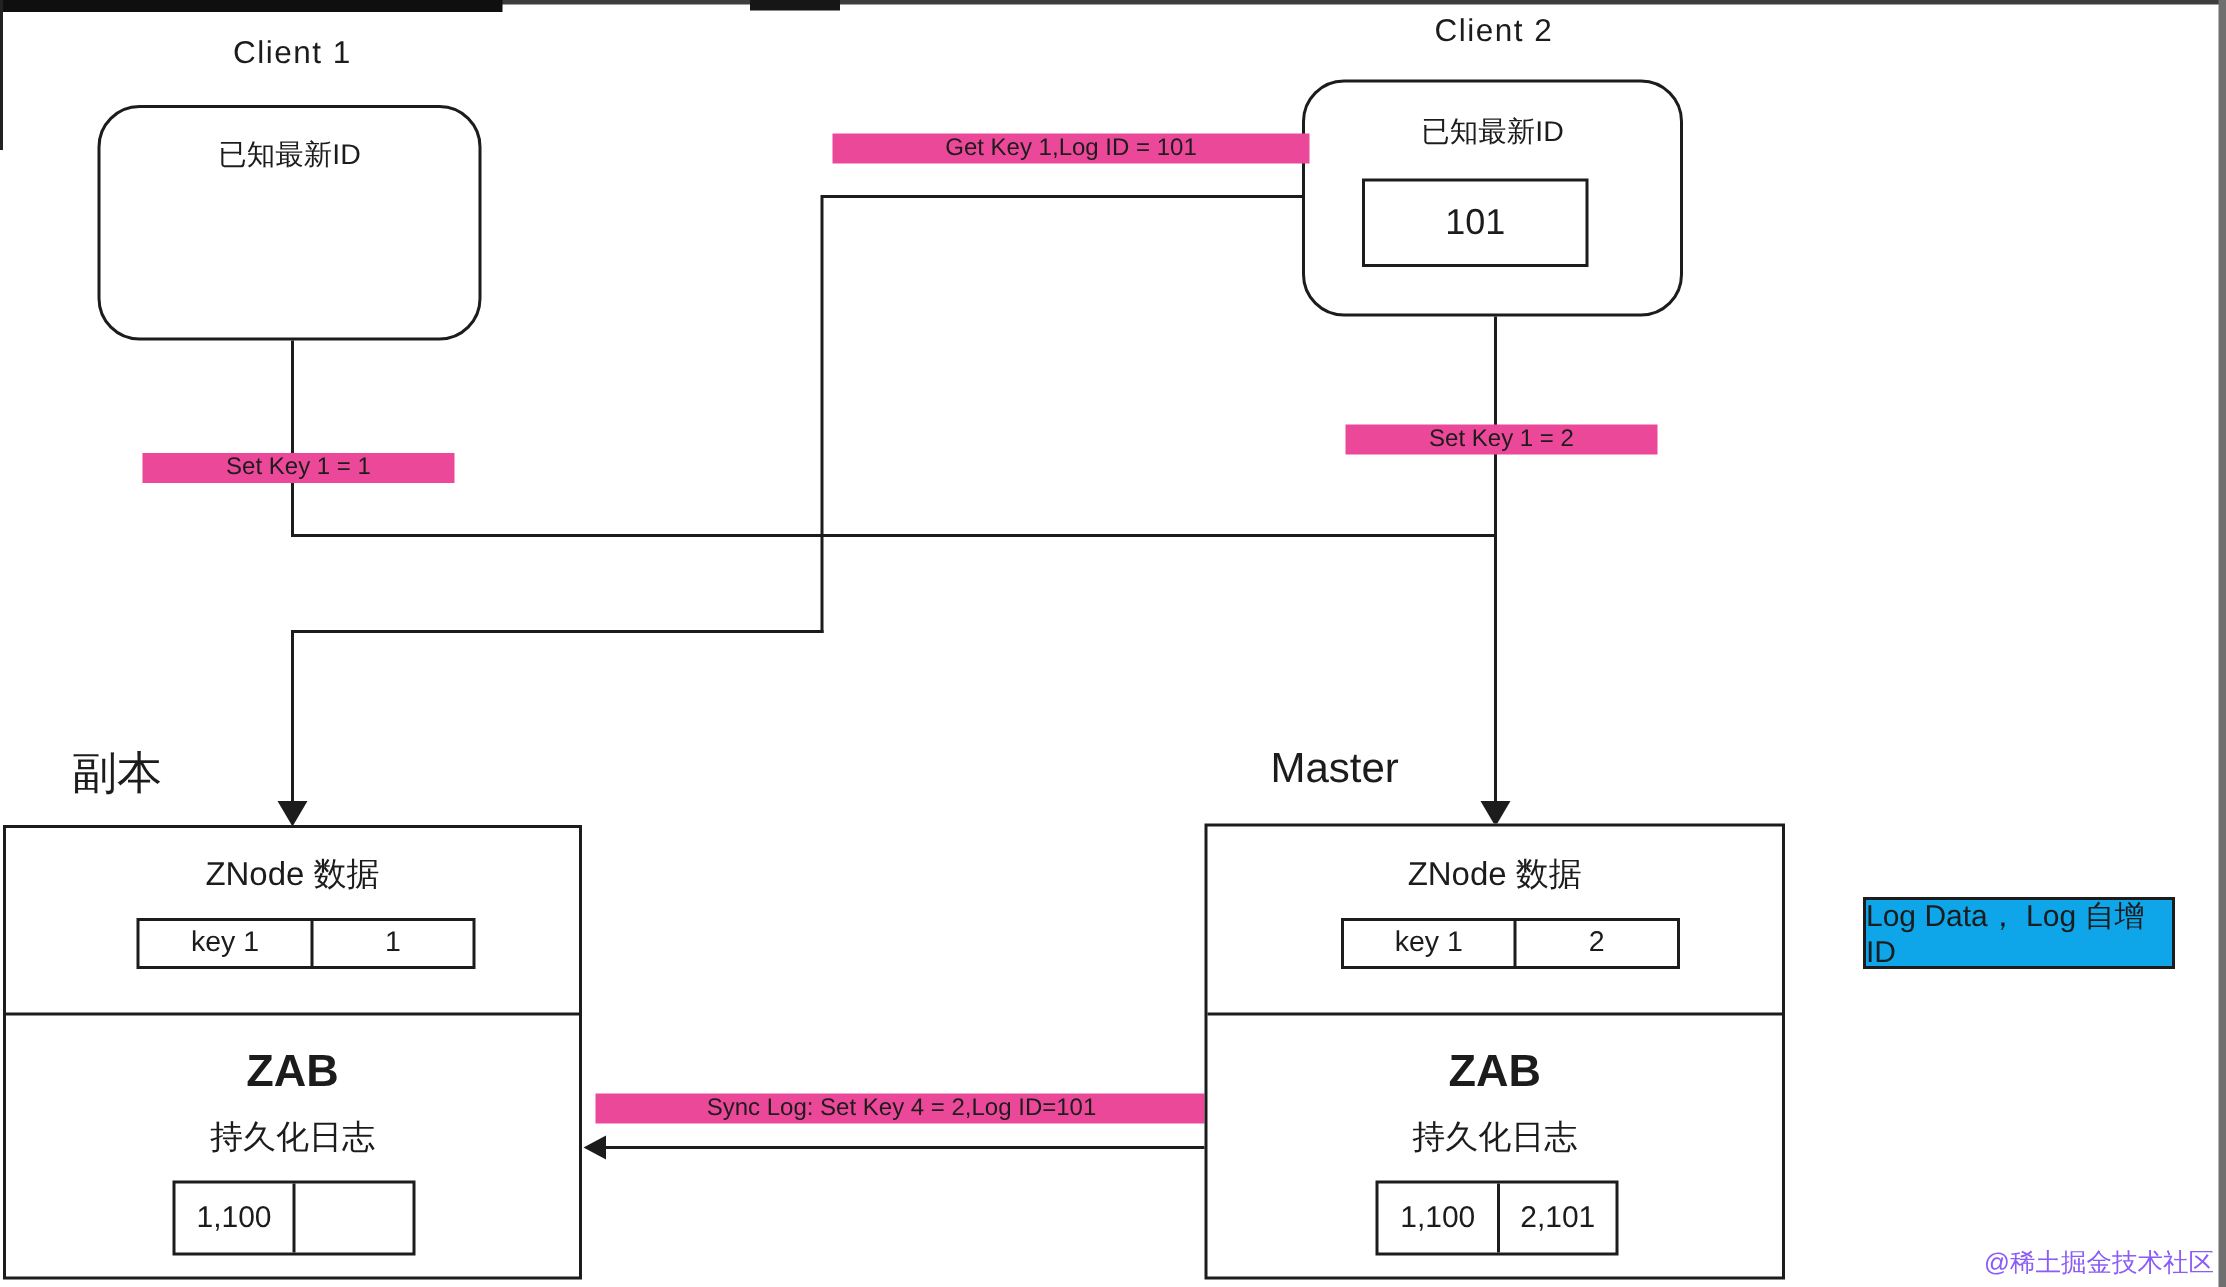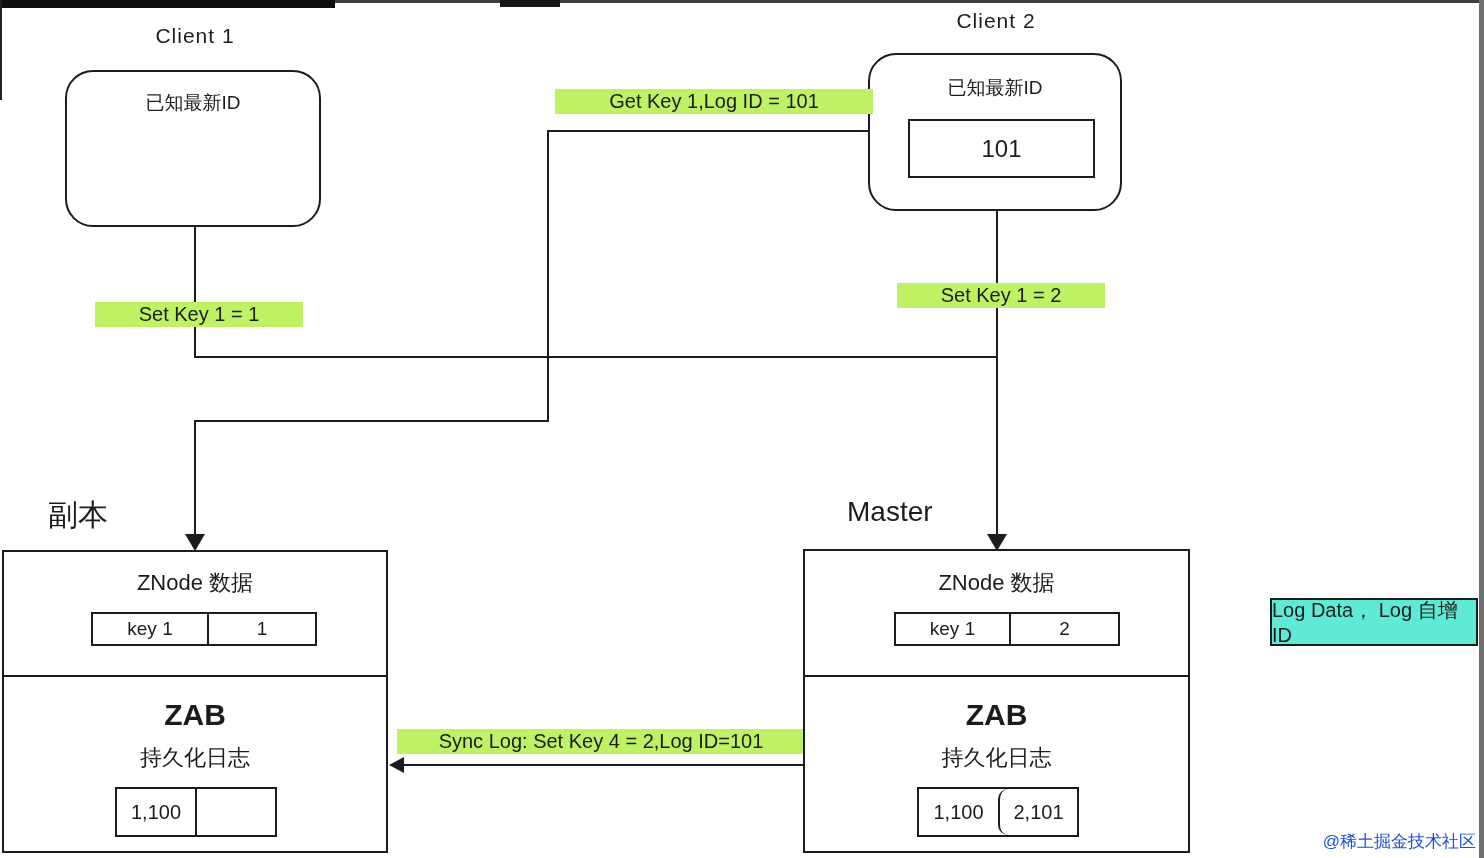--- a/index.html
+++ b/index.html
@@ -2,60 +2,60 @@
 <html><head>
 <meta charset="utf-8">
 <style>
   html,body{margin:0;padding:0;background:#ffffff;}
   .stage{
     position:relative;width:1484px;height:858px;background:#ffffff;overflow:hidden;
     font-family:"Liberation Sans","DejaVu Sans",sans-serif;color:#1c1c1c;
   }
   .abs{position:absolute;}
   .line{position:absolute;background:#1c1c1c;}
-  .lbl{position:absolute;text-align:center;font-size:20px;background:#bef264;padding:1px 4px;white-space:nowrap;}
+  .lbl{position:absolute;text-align:center;font-size:16px;background:#ec4899;padding:1px 4px;white-space:nowrap;}
   .node-title{position:absolute;text-align:center;font-size:21px;letter-spacing:1px;}
   .client-box{position:absolute;border:2px solid #1c1c1c;border-radius:28px;background:#ffffff;box-sizing:border-box;}
   .id-label{position:absolute;left:0;width:100%;text-align:center;font-size:19px;}
   .id-box{position:absolute;border:2px solid #1c1c1c;box-sizing:border-box;text-align:center;font-size:24px;background:#ffffff;}
   .server-box{position:absolute;border:2px solid #1c1c1c;box-sizing:border-box;background:#ffffff;}
   .role-label{position:absolute;font-size:29px;text-align:right;}
   .sec-title{position:absolute;left:0;width:100%;text-align:center;font-size:22px;}
   .divider{position:absolute;left:0;width:100%;height:2px;background:#1c1c1c;}
   .mini-table{position:absolute;display:flex;border:2px solid #1c1c1c;box-sizing:border-box;background:#fff;}
   .mini-cell{display:flex;align-items:center;justify-content:center;font-size:19px;box-sizing:border-box;}
   .mini-cell + .mini-cell{border-left:2px solid #1c1c1c;}
   .zab-title{position:absolute;left:0;width:100%;text-align:center;font-size:30px;font-weight:600;}
   .zab-sub{position:absolute;left:0;width:100%;text-align:center;font-size:22px;}
   .arrow-down{position:absolute;width:0;height:0;border-left:10px solid transparent;border-right:10px solid transparent;border-top:17px solid #1c1c1c;}
   .arrow-left{position:absolute;width:0;height:0;border-top:8px solid transparent;border-bottom:8px solid transparent;border-right:15px solid #1c1c1c;}
   .legend-title{position:absolute;text-align:center;font-size:22px;}
-  .legend-box{position:absolute;border:2px solid #1c1c1c;box-sizing:border-box;display:flex;align-items:center;justify-content:center;font-size:20px;background:#5eead4;margin-left:28px;}
-  .watermark{position:absolute;font-size:17px;color:#1d4ed8;white-space:nowrap;}
+  .legend-box{position:absolute;border:2px solid #1c1c1c;box-sizing:border-box;display:flex;align-items:center;justify-content:center;font-size:20px;background:#0ea5e9;}
+  .watermark{position:absolute;font-size:17px;color:#8b5cf6;white-space:nowrap;}
 </style>
 </head>
 <body>
 
 <div class="stage">
 
   <div class="abs" style="left:0;top:0;width:1484px;height:3px;background:#3d3d3d;"></div>
   <div class="abs" style="left:0;top:0;width:335px;height:8px;background:#0f0f0f;"></div>
   <div class="abs" style="left:500px;top:0;width:60px;height:7px;background:#161616;"></div>
   <div class="abs" style="left:0;top:0;width:2px;height:100px;background:#222;"></div>
   <div class="abs" style="left:1479px;top:0;width:5px;height:858px;background:#6f6f6f;"></div>
 
   <div class="node-title" style="left:95px;top:24px;width:200px;">Client 1</div>
   <div class="client-box" style="left:65px;top:70px;width:256px;height:157px;">
     <div class="id-label" style="top:18px;">已知最新ID</div>
   </div>
 
   <div class="node-title" style="left:896px;top:9px;width:200px;">Client 2</div>
   <div class="client-box" style="left:868px;top:53px;width:254px;height:158px;">
     <div class="id-label" style="top:20px;">已知最新ID</div>
-    <div class="id-box" style="left:38px;top:64px;width:187px;height:59px;line-height:55px;">101</div>
+    <div class="id-box" style="left:38px;top:64px;width:151px;height:59px;line-height:55px;">101</div>
   </div>
 
   <div class="line" style="left:194px;top:227px;width:2px;height:130px;"></div>
   <div class="line" style="left:194px;top:356px;width:804px;height:2px;"></div>
   <div class="line" style="left:996px;top:211px;width:2px;height:323px;"></div>
   <div class="arrow-down" style="left:987px;top:534px;"></div>
 
   <div class="line" style="left:548px;top:130px;width:320px;height:2px;"></div>
   <div class="line" style="left:547px;top:130px;width:2px;height:292px;"></div>
   <div class="line" style="left:194px;top:420px;width:355px;height:2px;"></div>
@@ -91,21 +91,21 @@
     <div class="sec-title" style="top:17px;">ZNode 数据</div>
     <div class="mini-table" style="left:89px;top:61px;width:226px;height:34px;">
       <div class="mini-cell" style="width:113px;">key 1</div>
       <div class="mini-cell" style="flex:1;">2</div>
     </div>
     <div class="divider" style="top:124px;"></div>
     <div class="zab-title" style="top:147px;">ZAB</div>
     <div class="zab-sub" style="top:192px;">持久化日志</div>
     <div class="mini-table" style="left:112px;top:236px;width:162px;height:50px;">
       <div class="mini-cell" style="width:79px;font-size:20px;">1,100</div>
-      <div class="mini-cell" style="flex:1;font-size:20px;border-radius:10px;">2,101</div>
+      <div class="mini-cell" style="flex:1;font-size:20px;">2,101</div>
     </div>
   </div>
 
   <div class="legend-box" style="left:1242px;top:598px;width:208px;height:48px;">Log Data， Log 自增ID</div>
 
   <div class="watermark" style="right:8px;top:830px;">@稀土掘金技术社区</div>
 
 </div>
 
 </body></html>

